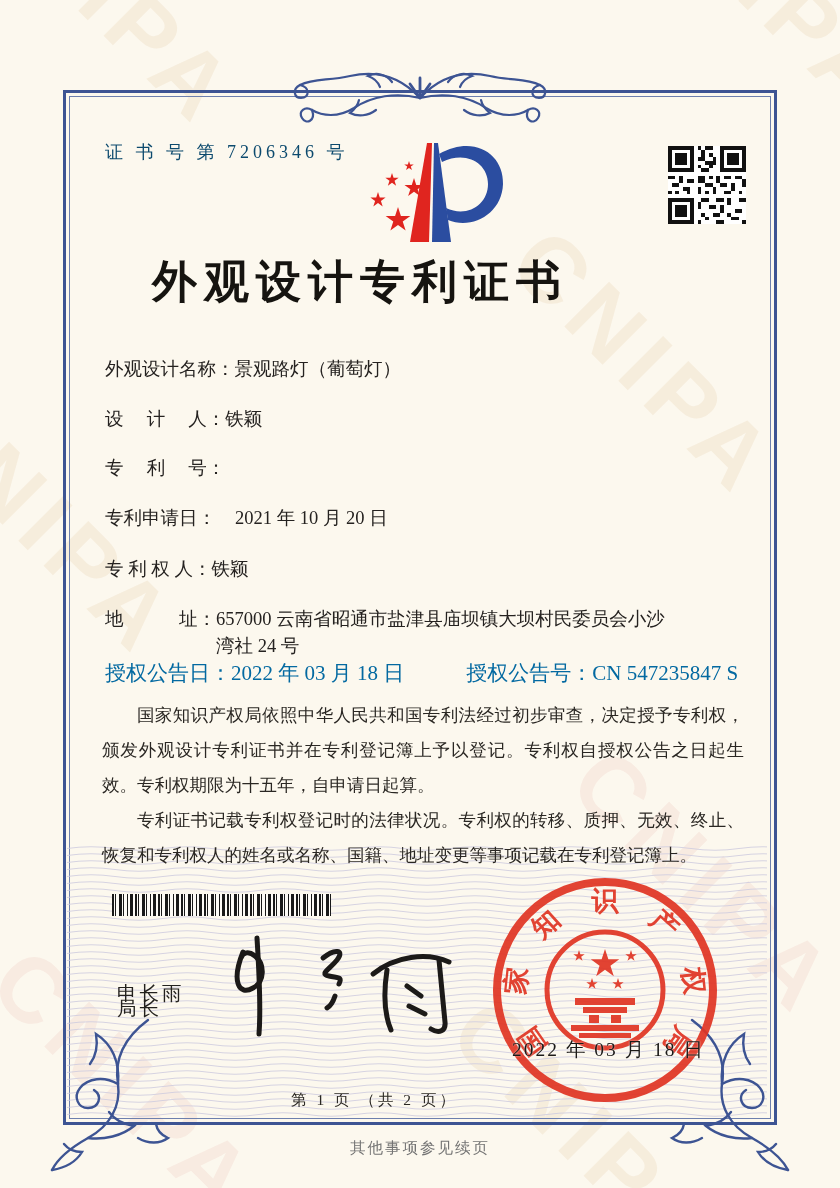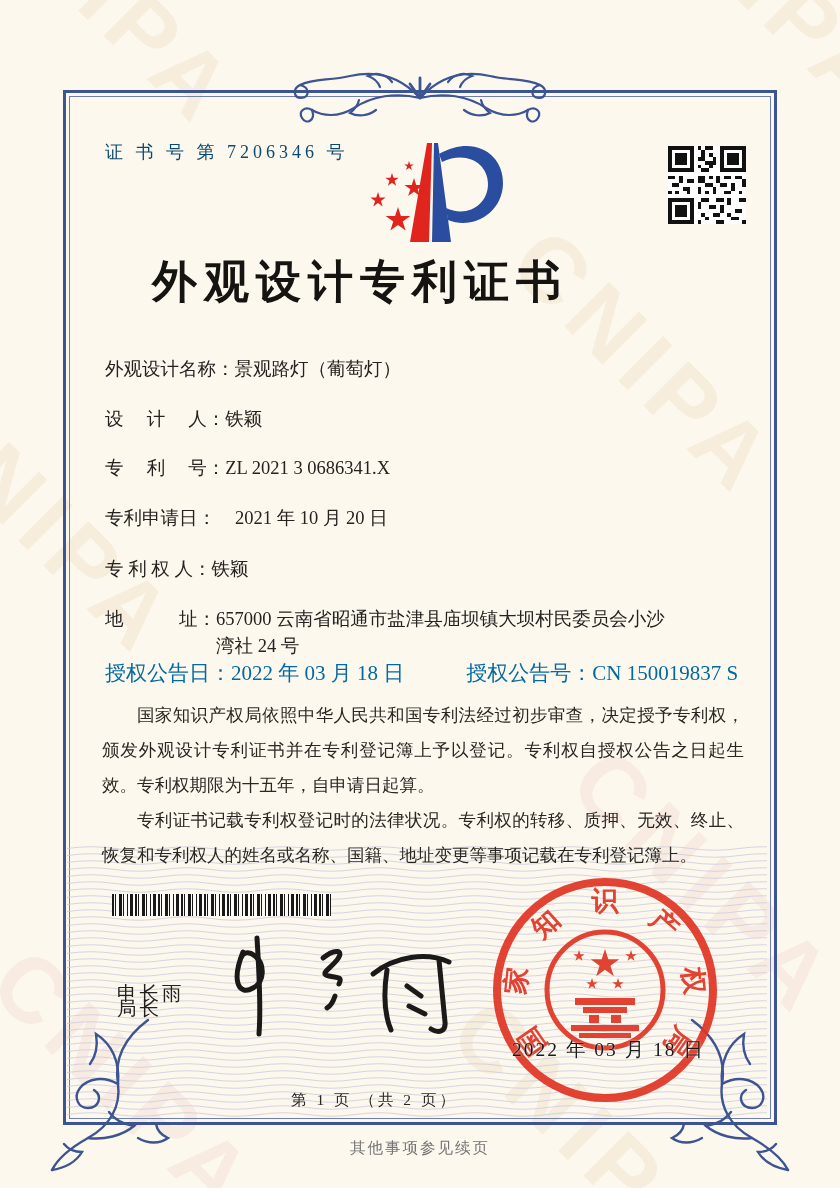--- a/index.html
+++ b/index.html
@@ -235,40 +235,39 @@
 <div class="field" style="top:356px;">
   <span class="lab">外观设计名称：</span>
   <span class="val">景观路灯（葡萄灯）</span>
 </div>
 <div class="field" style="top:406px;">
   <span class="lab">设　 计　 人：</span>
   <span class="val">铁颖</span>
 </div>
 <div class="field" style="top:455px;">
   <span class="lab">专　 利　 号：</span>
-  <span class="val">ZL 2021 3 0686341.X</span>
 </div>
 <div class="field" style="top:505px;gap:19px;">
   <span class="lab">专利申请日：</span>
   <span class="val">2021 年 10 月 20 日</span>
 </div>
 <div class="field" style="top:556px;">
   <span class="lab">专 利 权 人：</span>
   <span class="val">铁颖</span>
 </div>
 <div class="field" style="top:606px;width:560px;">
   <span class="lab">地　　　址：</span>
   <span class="val">657000 云南省昭通市盐津县庙坝镇大坝村民委员会小沙湾社 24 号</span>
 </div>
 <div class="grantline">
   <span class="pair1">
     <span>授权公告日：</span><span>2022 年 03 月 18 日</span>
   </span>
   <span class="pair2">
-    <span>授权公告号：</span><span>CN 150019837 S</span>
+    <span>授权公告号：</span><span>CN 547235847 S</span>
   </span>
 </div>
 
 <div class="paras">
   <p>国家知识产权局依照中华人民共和国专利法经过初步审查，决定授予专利权，颁发外观设计专利证书并在专利登记簿上予以登记。专利权自授权公告之日起生效。专利权期限为十五年，自申请日起算。</p>
   <p>专利证书记载专利权登记时的法律状况。专利权的转移、质押、无效、终止、恢复和专利权人的姓名或名称、国籍、地址变更等事项记载在专利登记簿上。</p>
 </div>
 
 <div class="barcode"></div>
 

